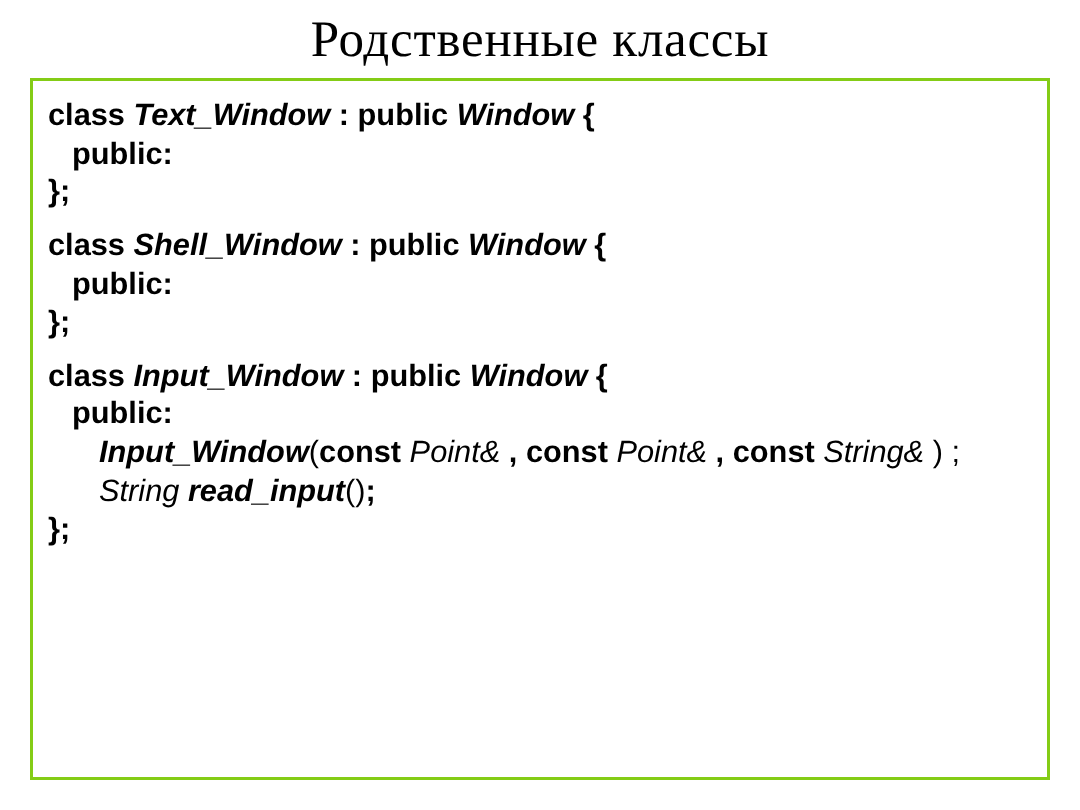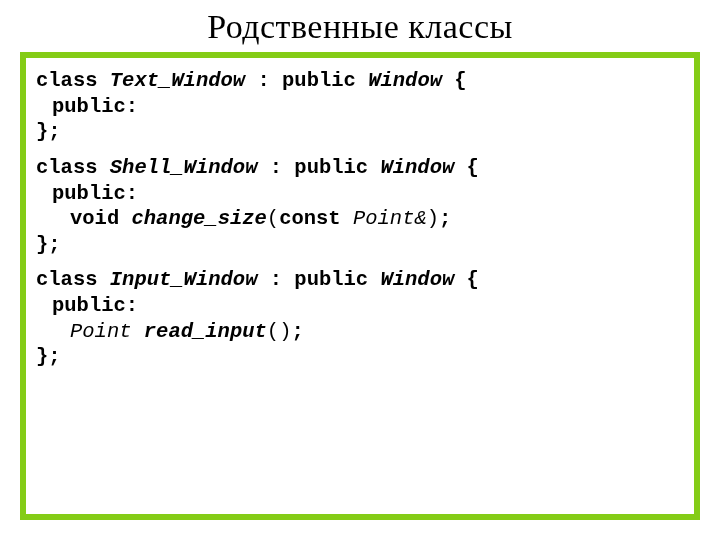--- a/index.html
+++ b/index.html
@@ -18,24 +18,24 @@
     padding: 8px 20px 14px 20px;
   }
   .title {
     text-align: center;
     font-size: 34px;
     font-weight: 400;
     margin: 0 0 6px 0;
     letter-spacing: 0.5px;
   }
   .code-box {
-    border: 6px solid #84cc16;
+    border: 2px solid #84cc16;
     box-sizing: border-box;
     padding: 10px 10px 10px 10px;
-    font-family: Liberation Mono, monospace;
+    font-family: Liberation Sans, sans-serif;
     font-size: 20.5px;
     line-height: 1.25;
     width: 100%;
     height: 468px;
   }
   .block { margin-bottom: 10px; }
   .block:last-child { margin-bottom: 4px; }
   .b  { font-weight: 700; }      
   .bi { font-weight: 700; font-style: italic; } 
   .i  { font-style: italic; }    
@@ -58,27 +58,27 @@
       </div>
       <div class="ind1 b" data-bind="cls.0.pub">public:</div>
       <div class="b" data-bind="cls.0.close">};</div>
     </div>
 
     <div class="block">
       <div>
         <span class="b" data-bind="cls.1.decl.kw_class">class </span><span class="bi" data-bind="cls.1.decl.name">Shell_Window</span><span class="b" data-bind="cls.1.decl.publicBase"> : public </span><span class="bi" data-bind="cls.1.decl.base">Window</span><span class="b" data-bind="cls.1.decl.brace"> {</span>
       </div>
       <div class="ind1 b" data-bind="cls.1.pub">public:</div>
-      <div class="ind2"><span class="b">void </span><span class="bi">change_size</span><span>(</span><span class="b">const </span><span class="i">Point&amp;</span><span>)</span><span class="b">;</span></div>
       <div class="b" data-bind="cls.1.close">};</div>
     </div>
 
     <div class="block">
       <div>
         <span class="b" data-bind="cls.2.decl.kw_class">class </span><span class="bi" data-bind="cls.2.decl.name">Input_Window</span><span class="b" data-bind="cls.2.decl.publicBase"> : public </span><span class="bi" data-bind="cls.2.decl.base">Window</span><span class="b" data-bind="cls.2.decl.brace"> {</span>
       </div>
       <div class="ind1 b" data-bind="cls.2.pub">public:</div>
-      <div class="ind2"><span class="i">Point  </span><span class="bi">read_input</span><span>()</span><span class="b">;</span></div>
+      <div class="ind2"><span class="bi">Input_Window</span><span>(</span><span class="b">const </span><span class="i">Point&amp; </span><span class="b">, </span><span class="b">const </span><span class="i">Point&amp; </span><span class="b">, </span><span class="b">const </span><span class="i">String&amp; </span><span>) ;</span></div>
+      <div class="ind2"><span class="i">String  </span><span class="bi">read_input</span><span>()</span><span class="b">;</span></div>
       <div class="b" data-bind="cls.2.close">};</div>
     </div>
 
   </div>
 </div>
 
 </body></html>

